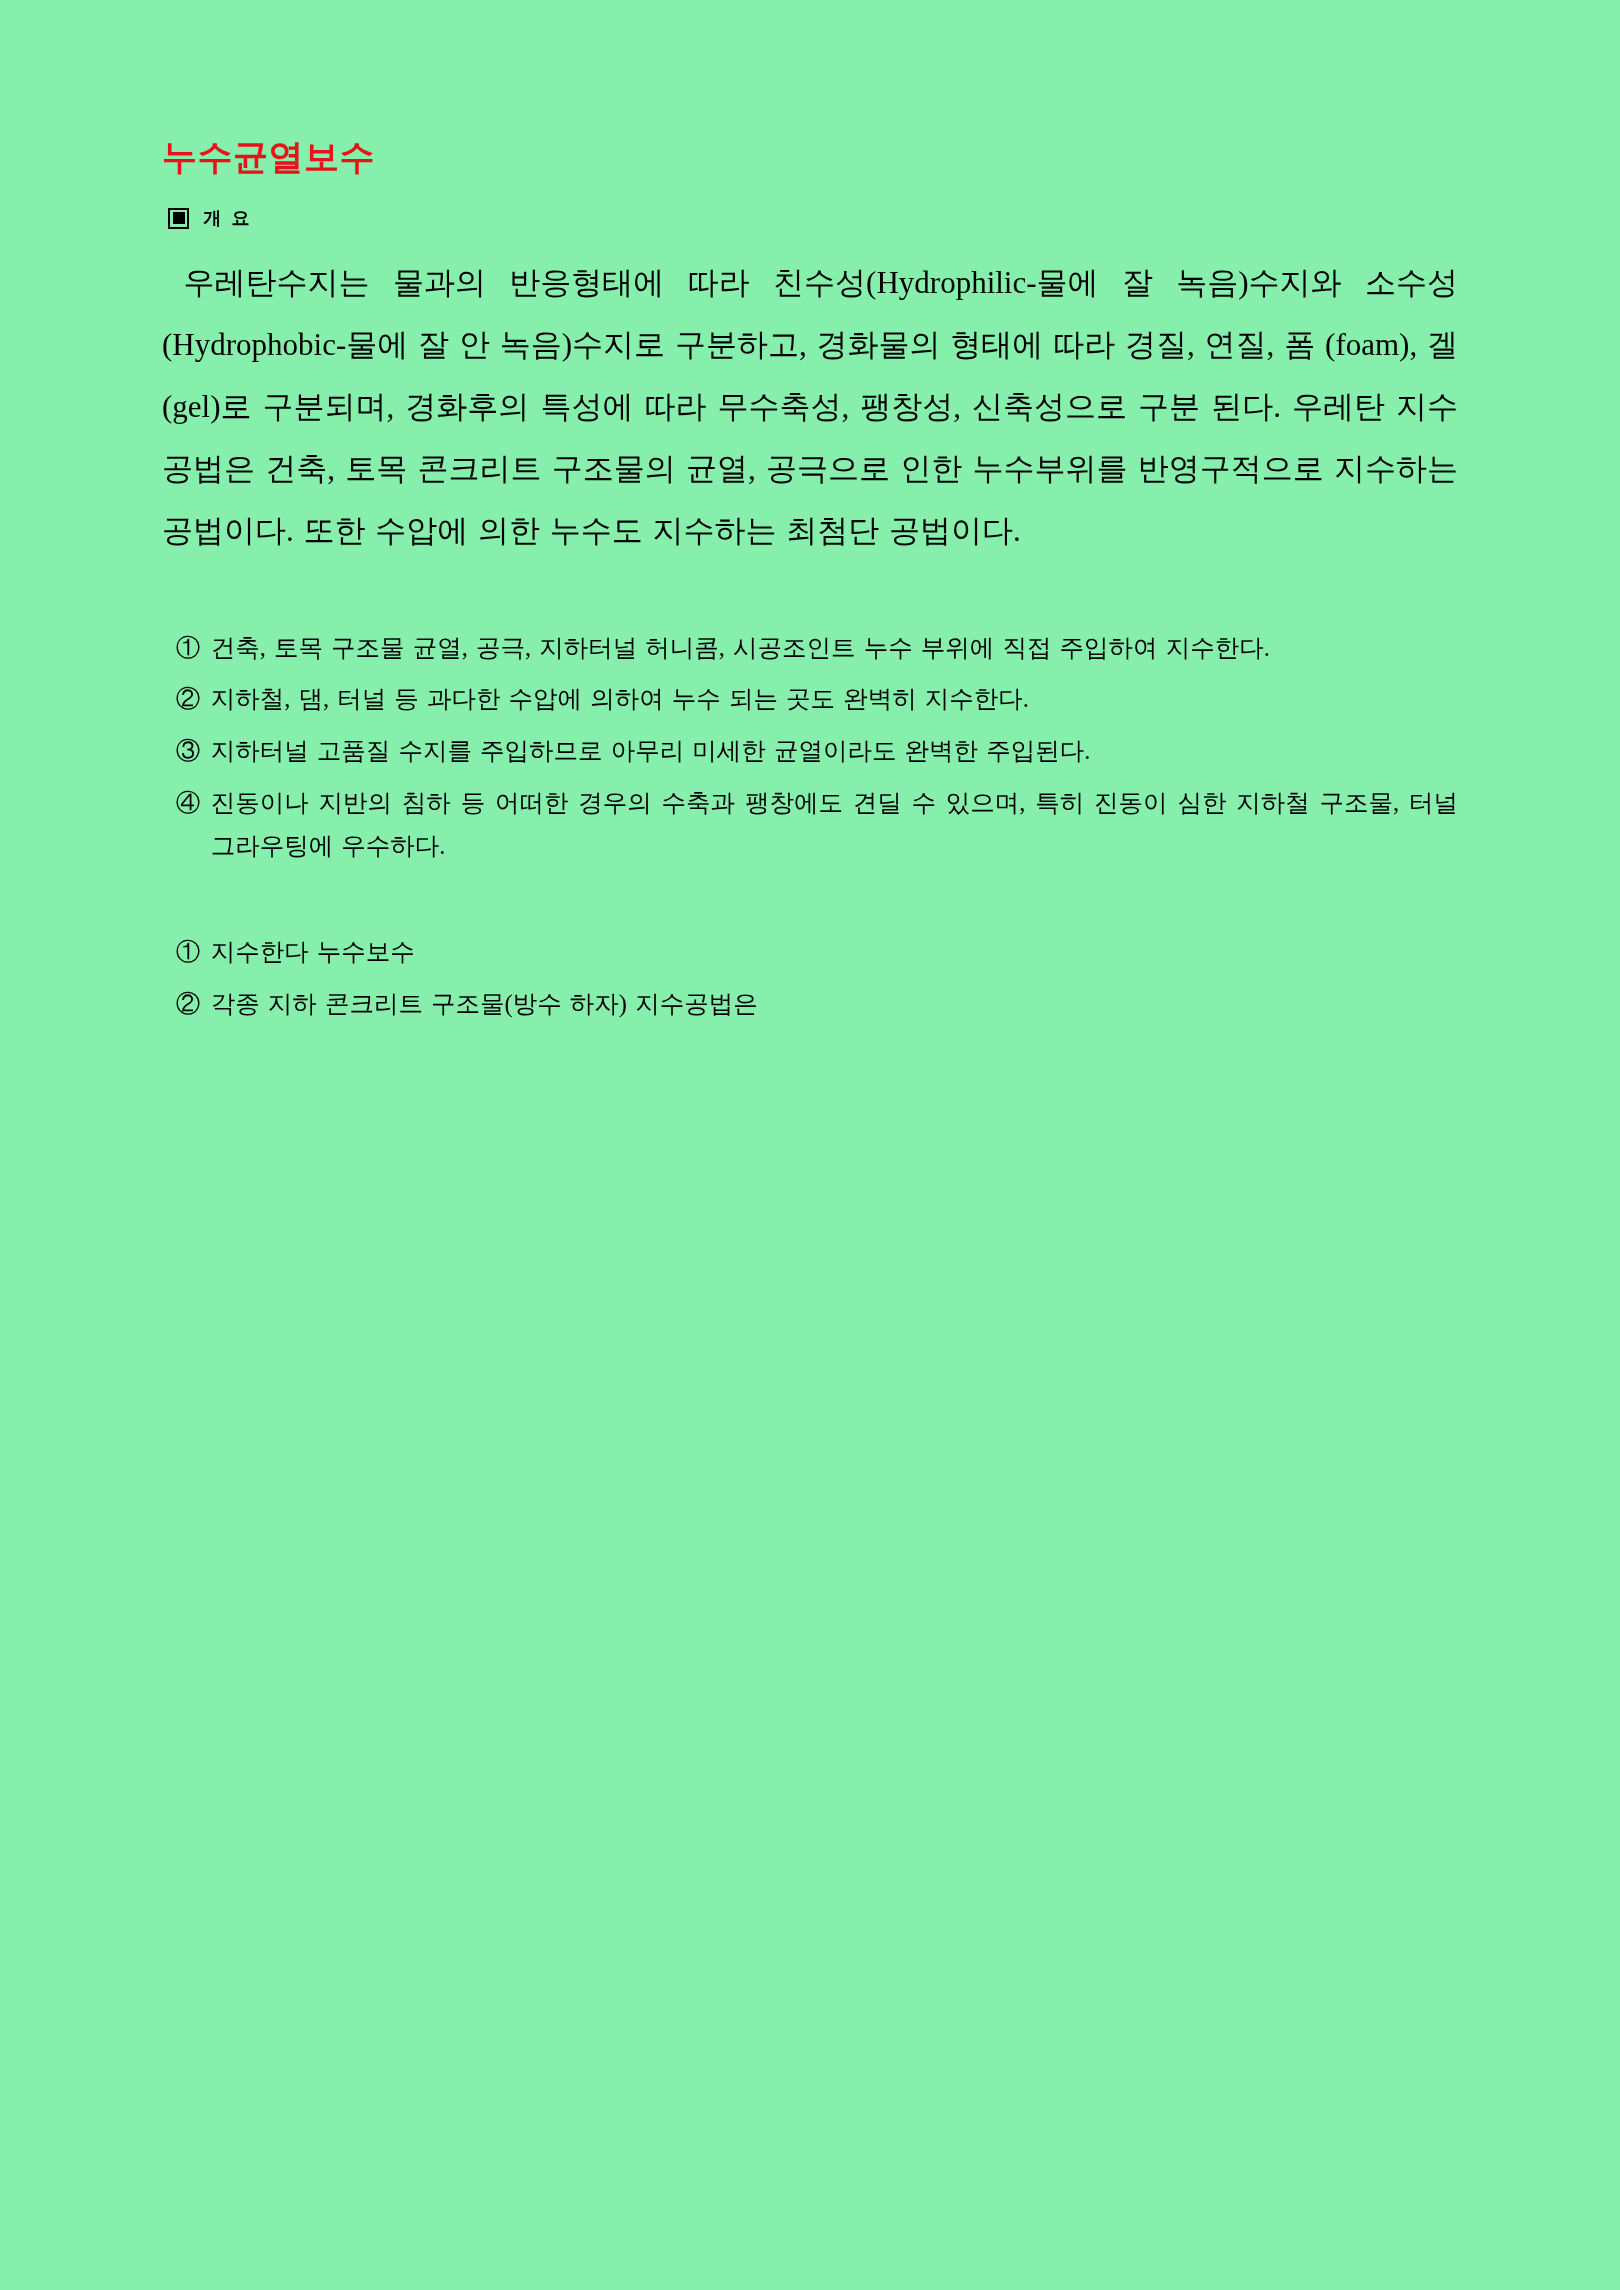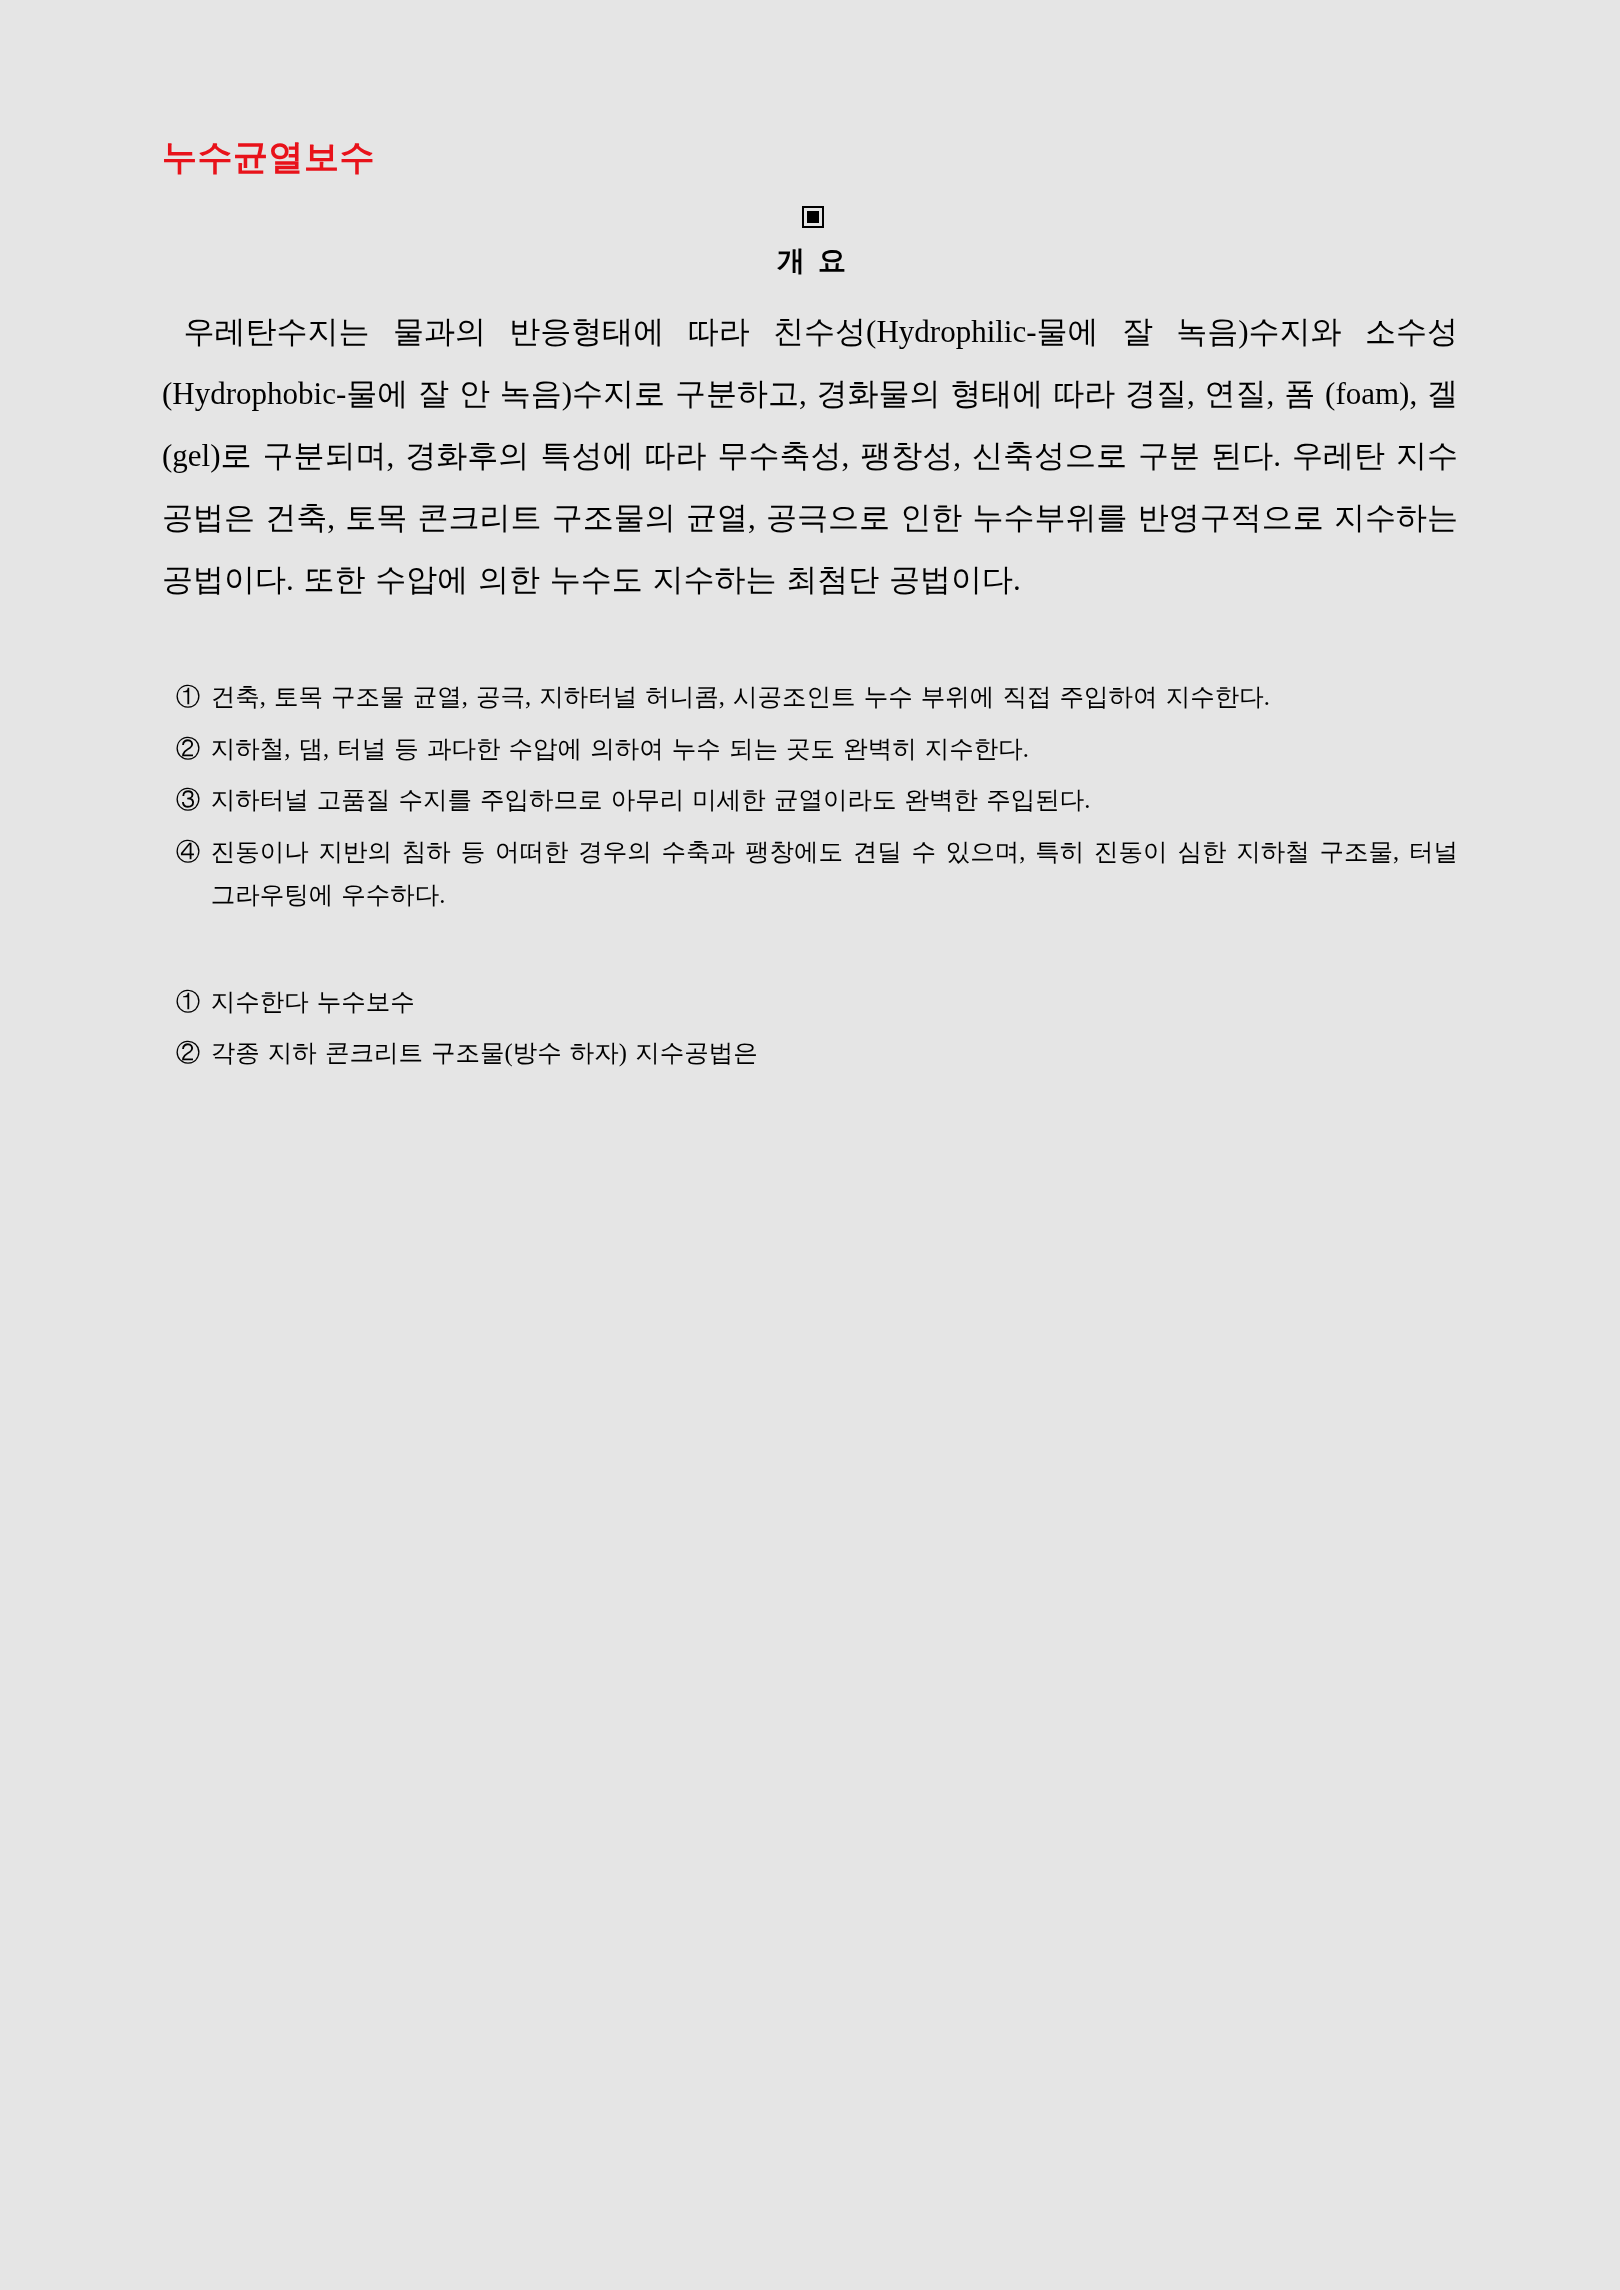--- a/index.html
+++ b/index.html
@@ -8,45 +8,44 @@
     background: #ffffff;
   }
   body {
     font-family: "Liberation Serif", "DejaVu Serif", serif;
     color: #000000;
   }
   .page {
     position: relative;
     width: 1620px;
     height: 2291px;
-    background: #e5e5e5;
+    background: #86efac;
     box-sizing: border-box;
     padding: 137px 162px 0 162px;
     overflow: hidden;
   }
   .doc-title {
     color: #e8121a;
     font-size: 35px;
     font-weight: bold;
     letter-spacing: 0.5px;
     margin: 0 0 27.4px 0;
     line-height: 1.2;
   }
   .section {
     margin-bottom: 7.8px;
   }
   .section-heading {
     display: flex;
     align-items: center;
     gap: 13.7px;
-    font-size: 28px;
+    font-size: 18px;
     font-weight: bold;
     margin: 0 0 21.6px 5.9px;
     letter-spacing: 2.9px;
-    flex-direction: column;
   }
   .bullet-square {
     display: inline-block;
     width: 17.6px;
     height: 17.6px;
     border: 2px solid #000;
     position: relative;
     flex: 0 0 auto;
   }
   .bullet-square::after {

